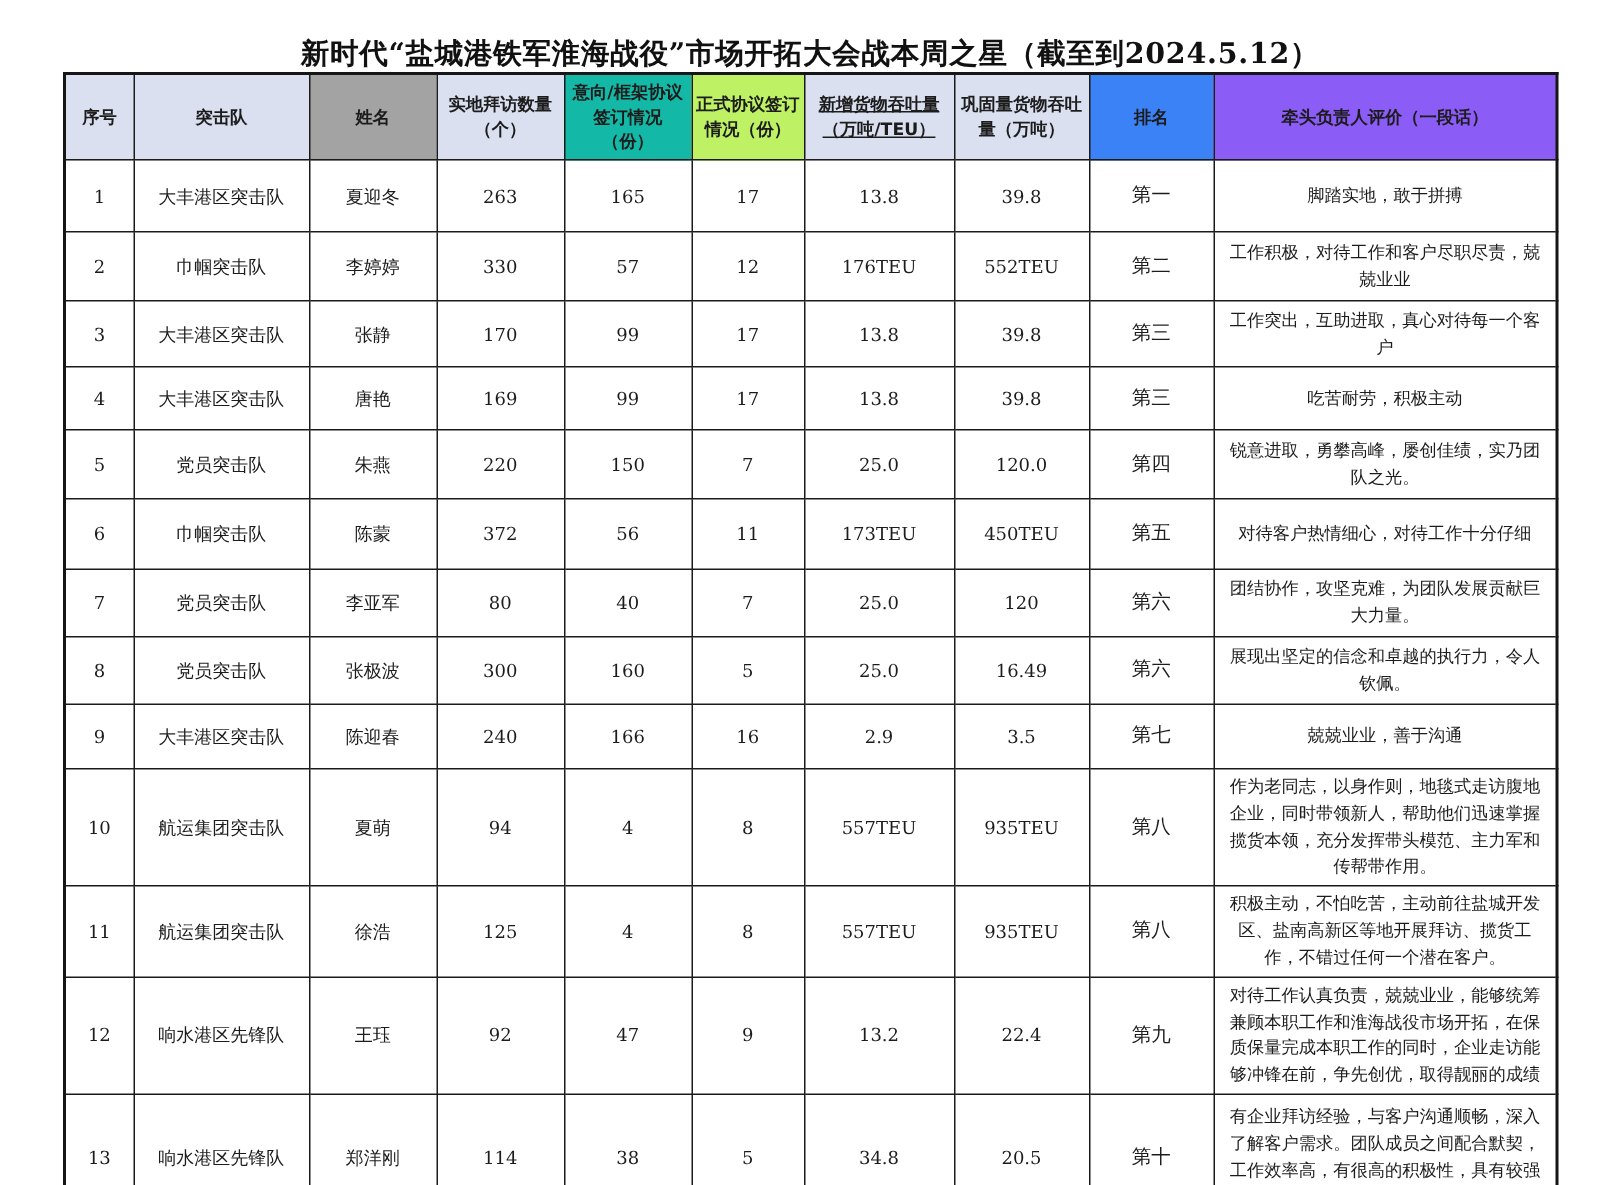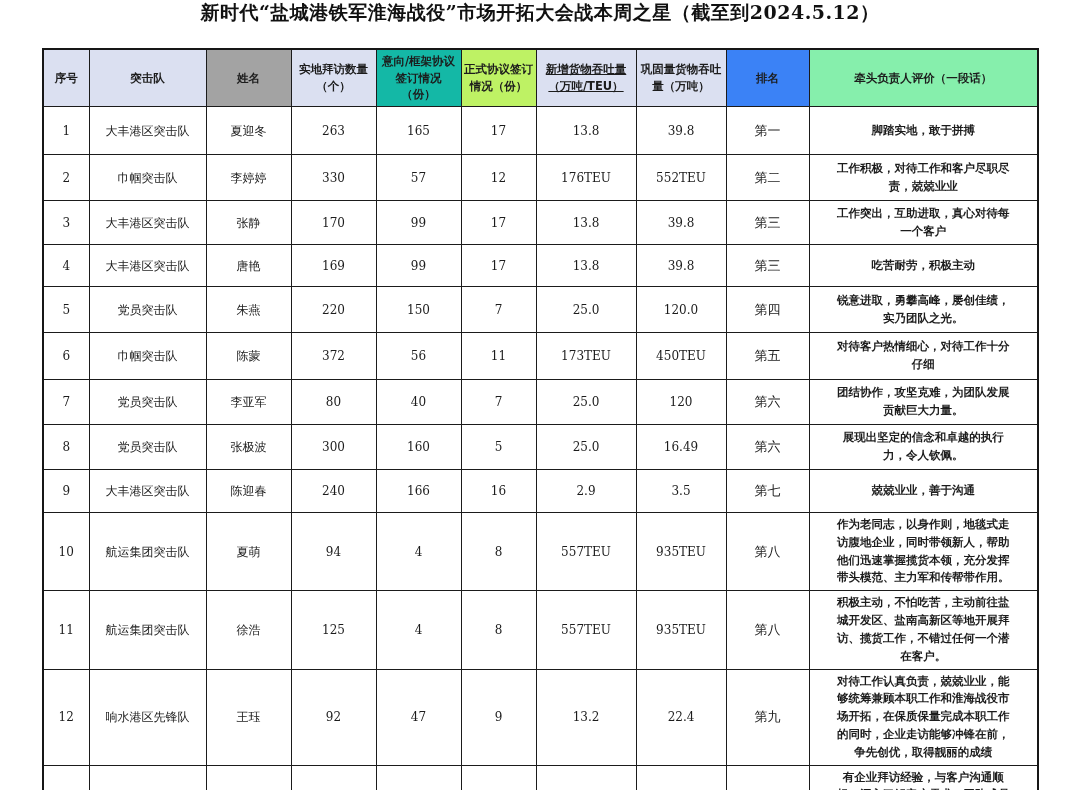--- a/index.html
+++ b/index.html
@@ -15,21 +15,21 @@
     overflow: hidden;
   }
   .page {
     position: relative;
     width: 1080px;
     height: 790px;
     background: #ffffff;
   }
   .doc-title {
     position: absolute;
-    top: 0;
+    top: 23px;
     left: 0;
     width: 100%;
     text-align: center;
     font-size: 19px;
     font-weight: 700;
     letter-spacing: 0.5px;
     margin: 0;
     color: #111111;
   }
   table.star-table {
@@ -59,23 +59,22 @@
   }
   .star-table td {
     line-height: 1.5;
   }
   td.rank-cell {
     font-weight: 400;
     font-size: 13px;
   }
   td.comment-cell {
     font-size: 11.5px;
-    padding: 3px 27px;
+    padding: 3px 9px;
     line-height: 1.55;
-    font-weight: bold;
   }
   
   .col-seq { width: 46px; }
   .col-team { width: 117px; }
   .col-name { width: 85px; }
   .col-visits { width: 85px; }
   .col-intent_agreements { width: 85px; }
   .col-formal_agreements { width: 75px; }
   .col-new_cargo_throughput { width: 100px; text-decoration: underline; }
   .col-consolidated_cargo_throughput { width: 90px; }
@@ -105,21 +104,21 @@
       <tr id="header-row">
           <th class="col-seq" style="background: rgb(219, 224, 241);">序号</th>
           <th class="col-team" style="background: rgb(219, 224, 241);">突击队</th>
           <th class="col-name" style="background: #a3a3a3;">姓名</th>
           <th class="col-visits" style="background: rgb(219, 224, 241);">实地拜访数量（个）</th>
           <th class="col-intent_agreements" style="background: #14b8a6;">意向/框架协议签订情况（份）</th>
           <th class="col-formal_agreements" style="background: #bef264;">正式协议签订情况（份）</th>
           <th class="col-new_cargo_throughput" style="background: rgb(219, 224, 241);">新增货物吞吐量（万吨/TEU）</th>
           <th class="col-consolidated_cargo_throughput" style="background: rgb(219, 224, 241);">巩固量货物吞吐量（万吨）</th>
           <th class="col-rank" style="background: #3b82f6;">排名</th>
-          <th class="col-leader_comment" style="background: #86efac;">牵头负责人评价（一段话）</th>
+          <th class="col-leader_comment" style="background: #8b5cf6;">牵头负责人评价（一段话）</th>
         </tr>
     </thead>
     <tbody id="table-body">
         <tr style="height: 48px;">
           <td>1</td>
           <td>大丰港区突击队</td>
           <td>夏迎冬</td>
           <td>263</td>
           <td>165</td>
           <td>17</td>

